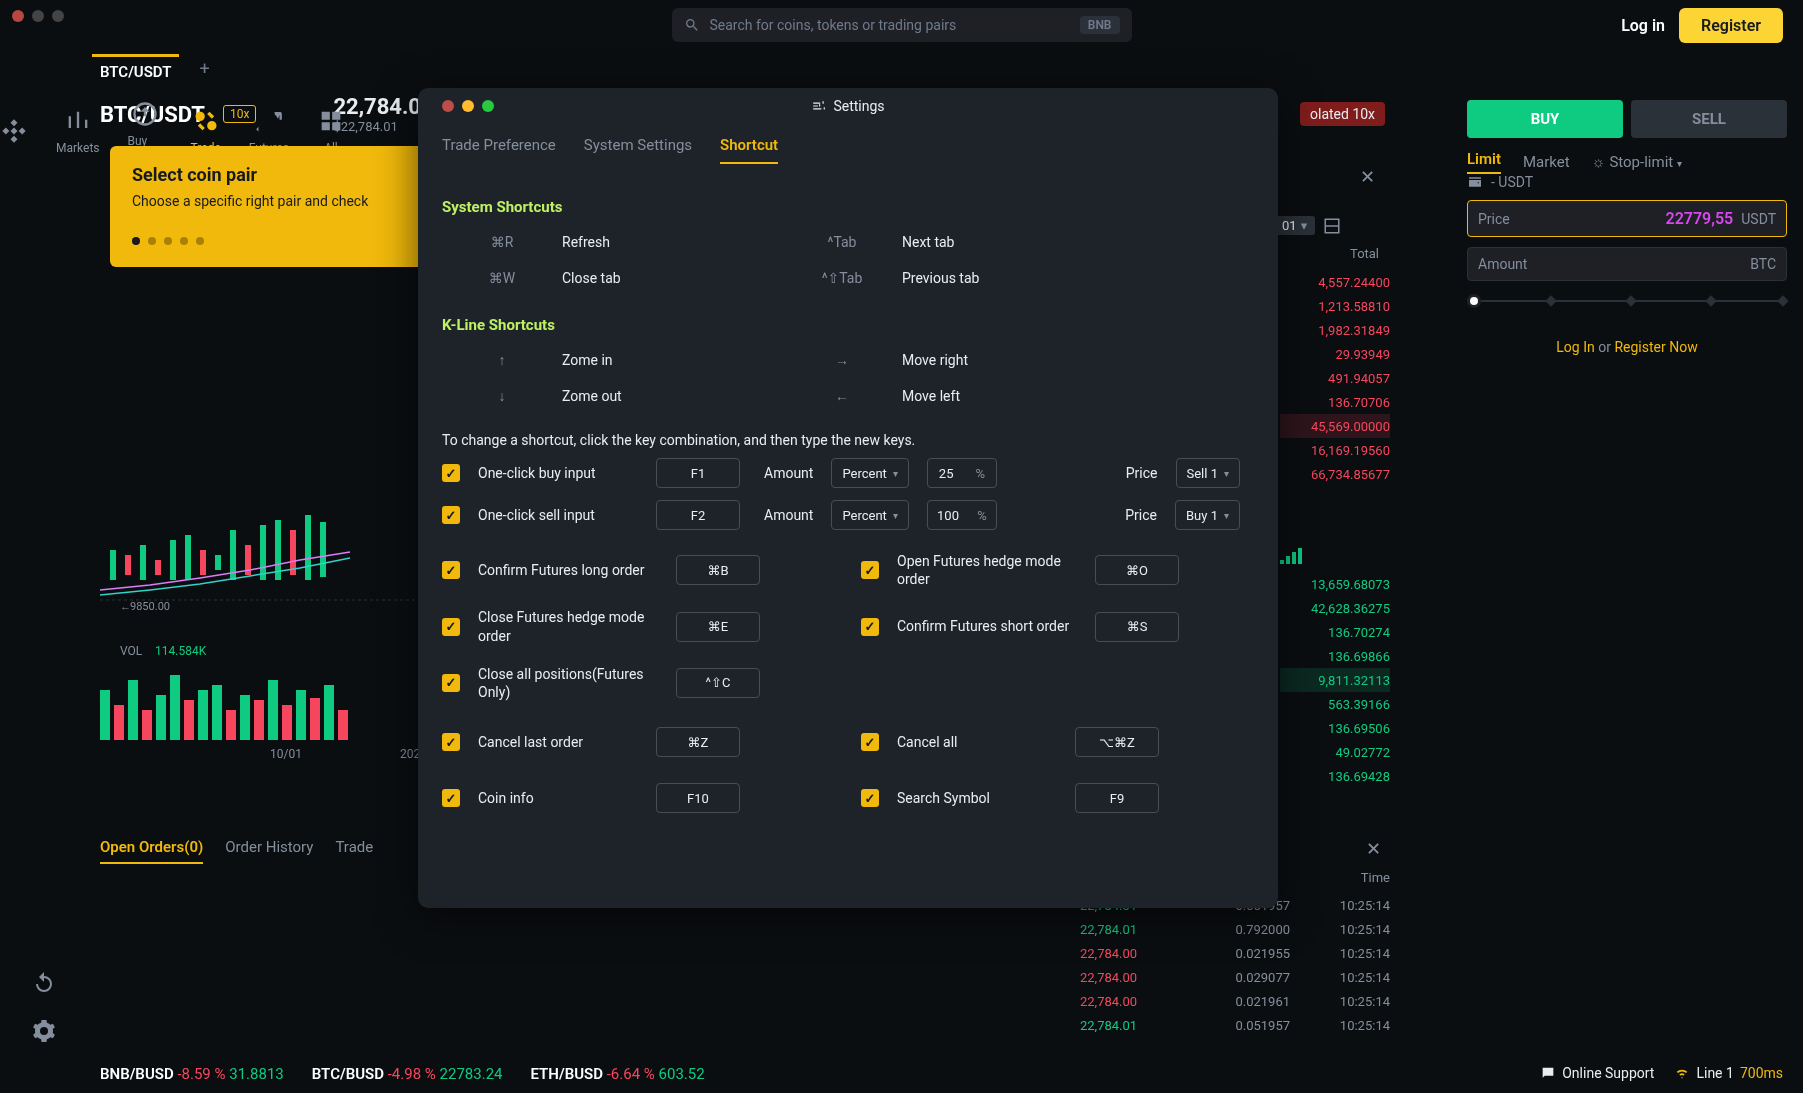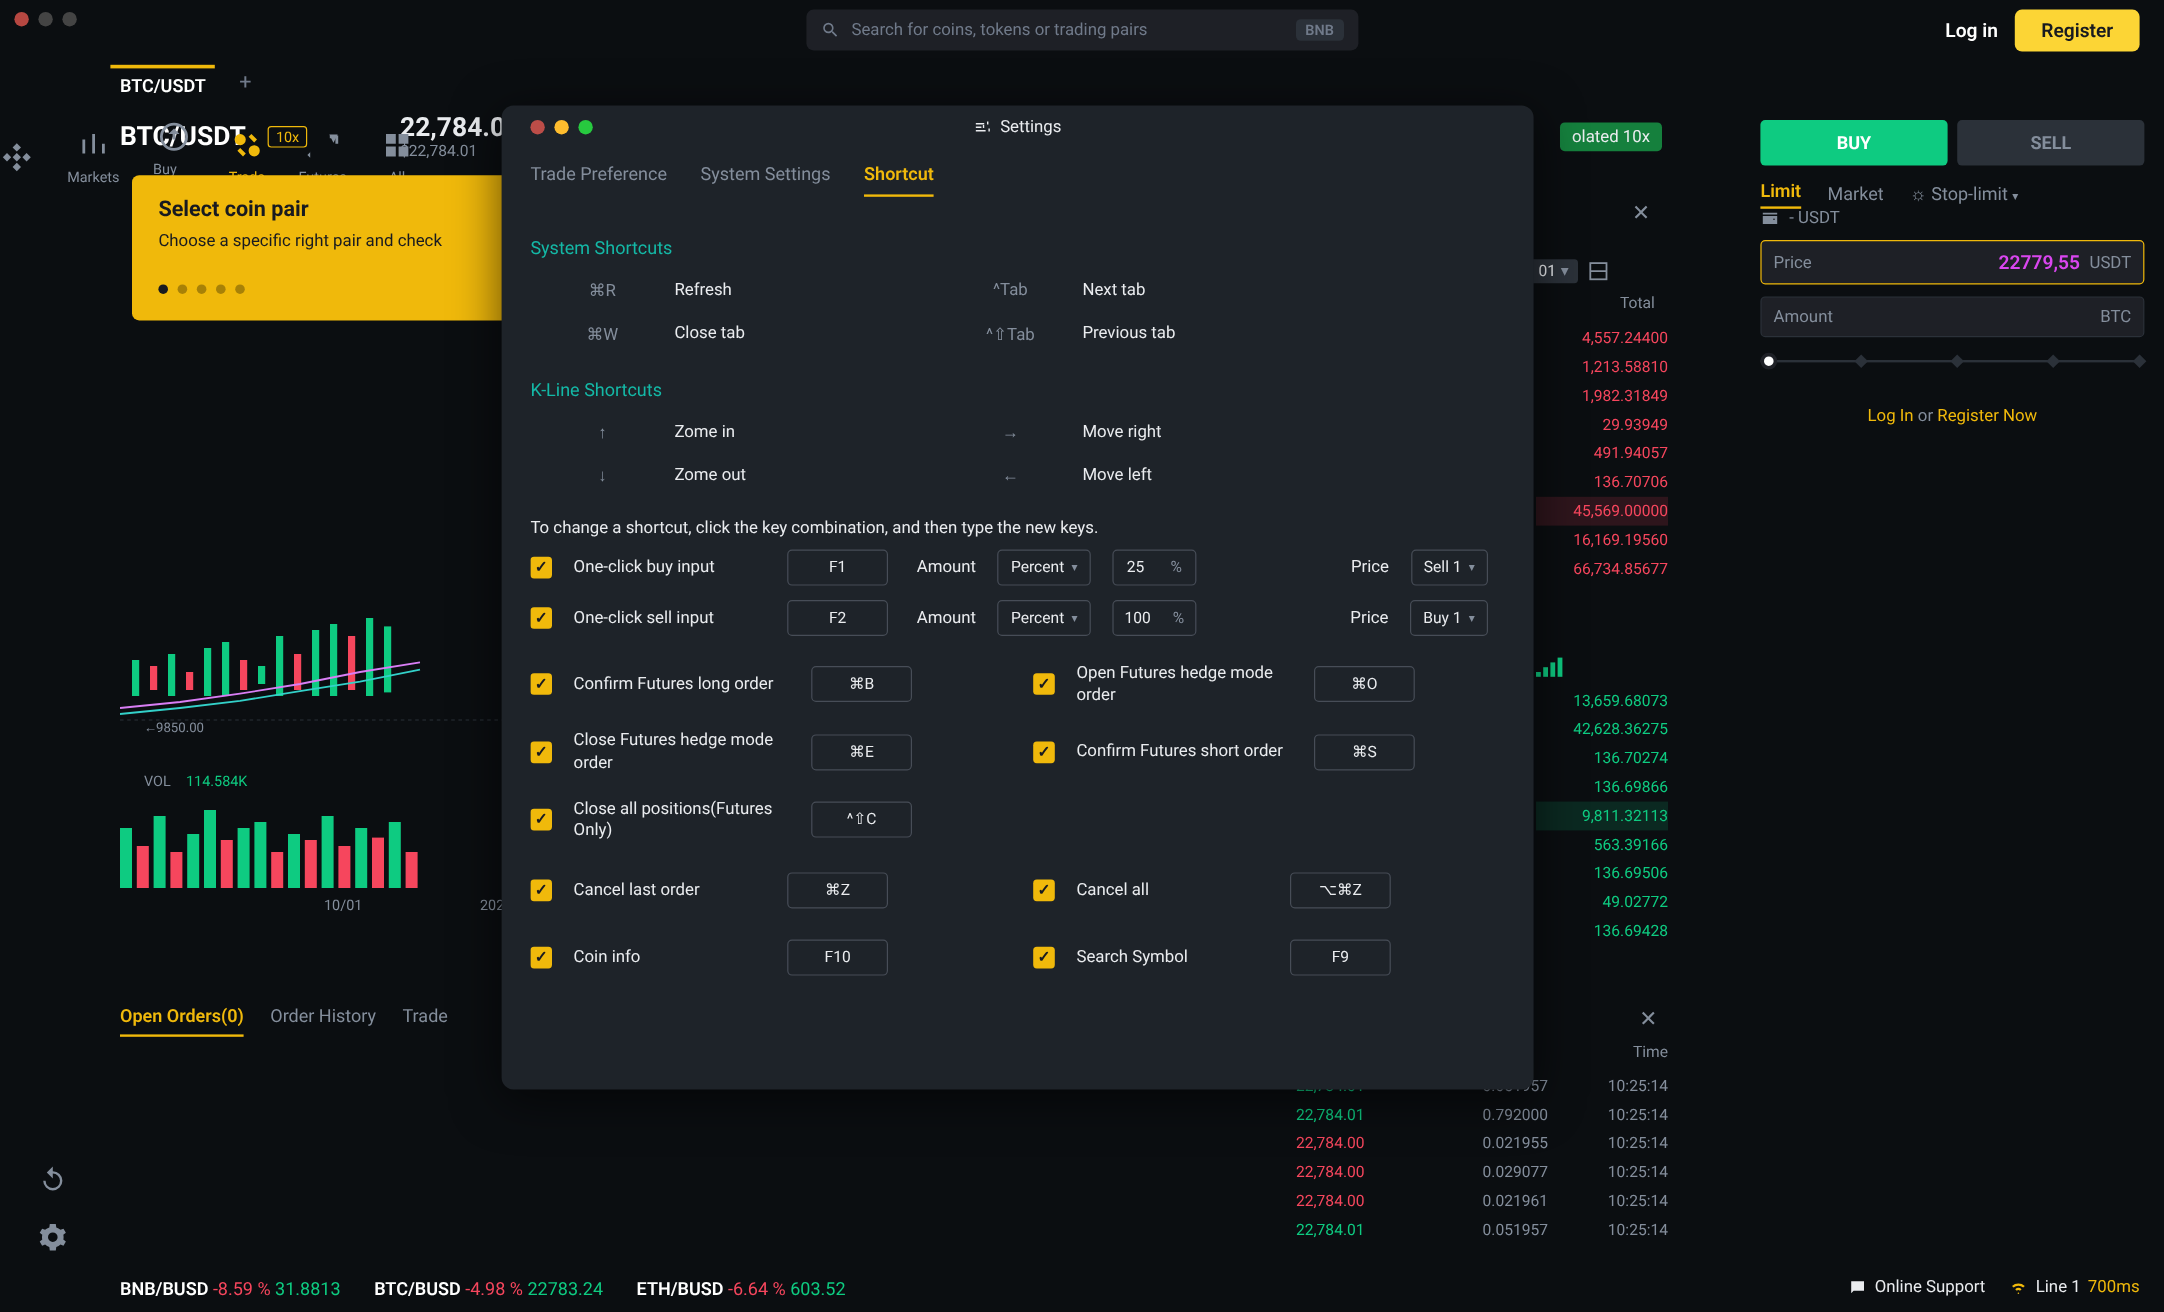--- a/index.html
+++ b/index.html
@@ -116,39 +116,39 @@
 .modal-chrome .chrome-dot.close { background: #ff5f56; }
 .modal-chrome .chrome-dot.min { background: #ffbd2e; }
 .modal-chrome .chrome-dot.max { background: #27c93f; }
 .modal-title { position: absolute; top: 10px; left: 50%; transform: translateX(-50%); display: flex; align-items: center; gap: 8px; color: #eaecef; font-size: 14px; }
 .modal-tabs { display: flex; gap: 28px; margin: 24px 0 14px 0; }
 .modal-tabs .mt { color: #848e9c; cursor: pointer; padding-bottom: 8px; font-size: 15px; }
 .modal-tabs .mt.active { color: #f0b90b; font-weight: 600; border-bottom: 2px solid #f0b90b; }
 .modal-body { height: 700px; overflow-y: auto; padding-right: 14px; }
 .modal-body::-webkit-scrollbar { width: 8px; }
 .modal-body::-webkit-scrollbar-thumb { background: #3a3f47; border-radius: 4px; }
-.section-title { color: #14b8a6; font-weight: 400; font-size: 15px; margin: 20px 0 8px 0; }
+.section-title { color: #bef264; font-weight: 700; font-size: 15px; margin: 20px 0 8px 0; }
 .sc-row { display: flex; align-items: center; height: 36px; font-size: 14px; }
 .sc-key { width: 120px; text-align: center; color: #848e9c; }
 .sc-action { width: 220px; color: #eaecef; }
 .sc-instruction { color: #eaecef; margin: 18px 0 10px 0; font-size: 14px; }
 .sc-config-row { display: flex; align-items: center; gap: 18px; margin-bottom: 12px; font-size: 14px; }
 .chk { width: 18px; height: 18px; background: #f0b90b; border-radius: 3px; display: flex; align-items: center; justify-content: center; flex-shrink: 0; }
 .chk::after { content: "✓"; color: #181a20; font-size: 13px; font-weight: 700; }
 .sc-label { width: 160px; color: #eaecef; }
 .keybox { border: 1px solid #474d57; border-radius: 4px; width: 84px; height: 30px; display: flex; align-items: center; justify-content: center; color: #eaecef; font-size: 13px; flex-shrink: 0; }
 .ilabel { color: #eaecef; margin-left: 6px; }
 .selbox { border: 1px solid #474d57; border-radius: 4px; height: 30px; padding: 0 10px; display: flex; align-items: center; gap: 6px; color: #eaecef; font-size: 13px; }
 .selbox .car { color: #848e9c; font-size: 10px; }
 .valbox { border: 1px solid #474d57; border-radius: 4px; height: 30px; width: 70px; display: flex; align-items: center; justify-content: space-around; font-size: 13px; }
 .col2 { display: grid; grid-template-columns: 1fr 1fr; gap: 8px 40px; }
 .sc-config-row.twoline .sc-label { width: 180px; line-height: 1.3; }
 
 
-.isolated-badge { position: absolute; top: 102px; left: 1300px; color: #eaecef; font-size: 14px; background: #15803d; padding: 4px 10px; border-radius: 4px; }
+.isolated-badge { position: absolute; top: 102px; left: 1300px; color: #eaecef; font-size: 14px; background: #7f1d1d; padding: 4px 10px; border-radius: 4px; }
 .book-close { position: absolute; top: 166px; left: 1360px; color: #848e9c; font-size: 18px; cursor: pointer; }
 .total-label { position: absolute; top: 246px; left: 1350px; color: #848e9c; font-size: 13px; }
 .book-select { position: absolute; top: 216px; left: 1274px; display: flex; gap: 8px; align-items: center; }
 .book-select .sel { background: #2b3139; padding: 2px 8px; border-radius: 3px; color: #eaecef; font-size: 13px; display: flex; gap: 4px; align-items: center;}
 .book-icon { width: 18px; height: 18px; fill: #848e9c; }
 
 .orders-close { position: absolute; top: 838px; left: 1366px; color: #848e9c; cursor: pointer; font-size: 18px; }
 
 </style>
 </head>

